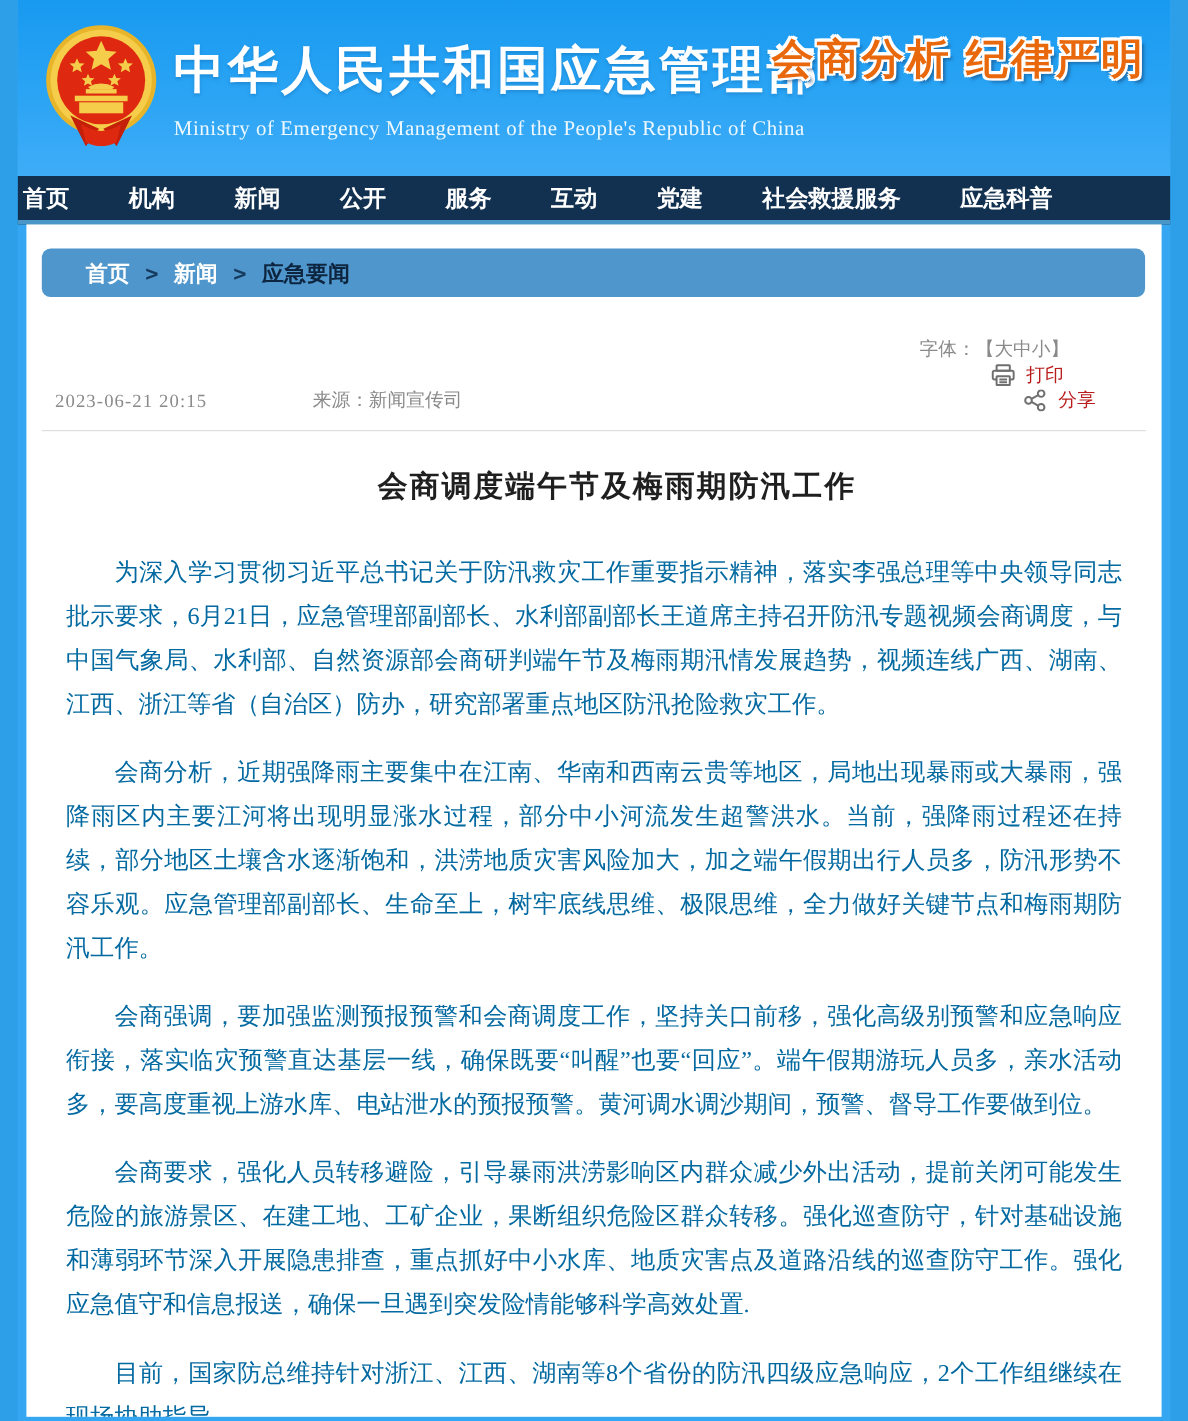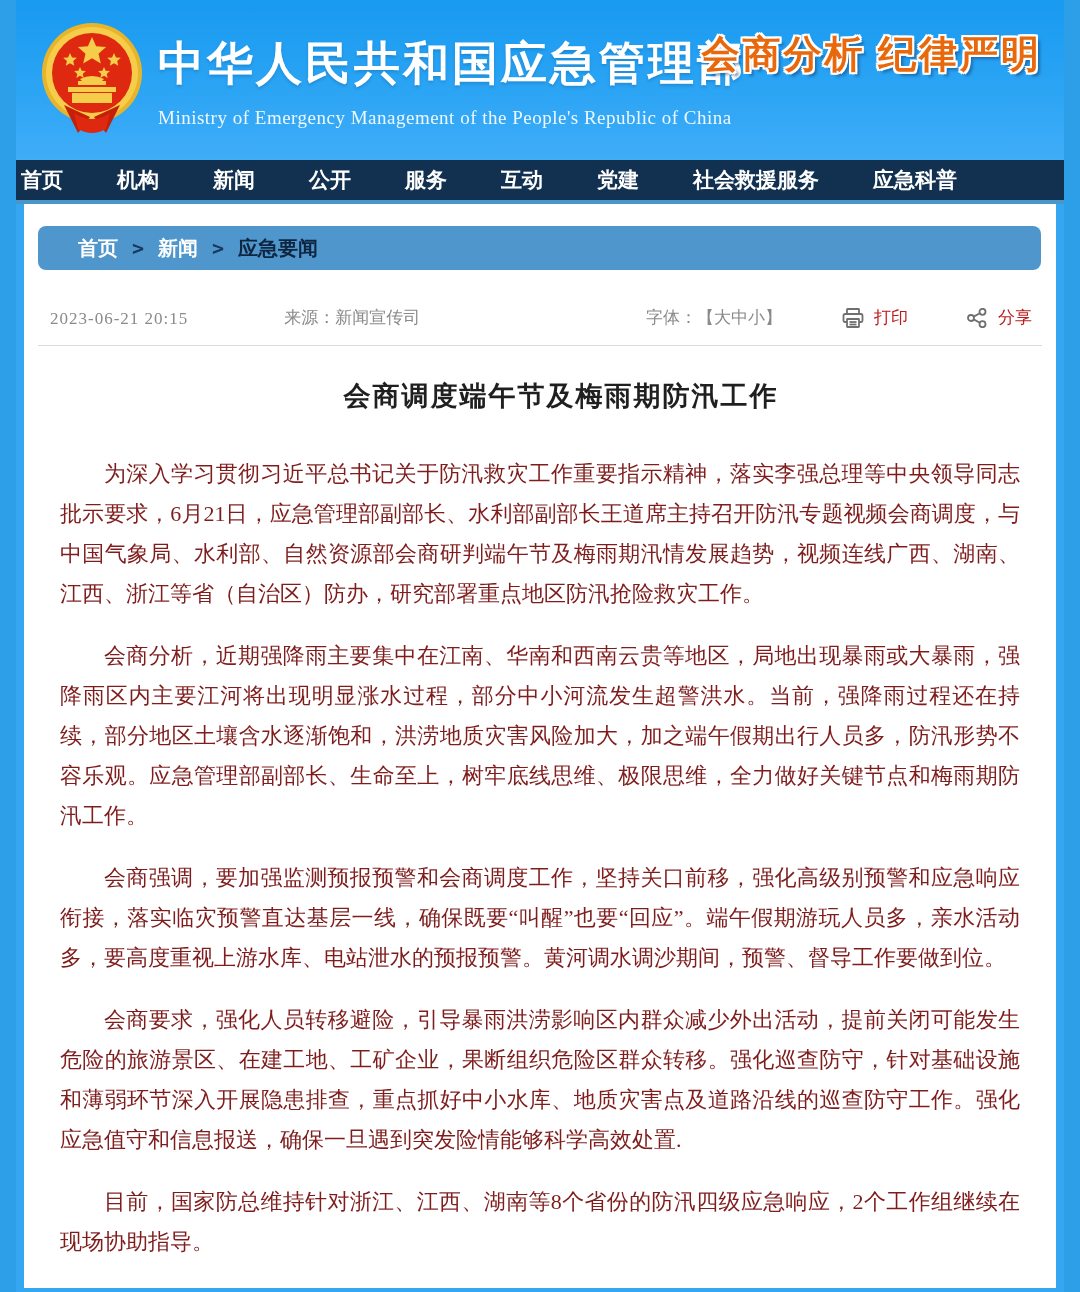--- a/index.html
+++ b/index.html
@@ -63,40 +63,40 @@
   .crumb-sep { color:#16395e; margin:0 14px; font-family:"DejaVu Sans Mono", monospace; }
   .crumb-current { color:#0e2540; }
 
   .meta-row {
     margin:36px 24px 0 26px; display:flex; align-items:flex-end;
     color:#8a8a8a; font-size:17px;
     font-family:"Liberation Serif","DejaVu Serif", serif;
   }
   .meta-date { letter-spacing:1px; }
   .meta-source { margin-left:96px; }
-  .meta-right { margin-left:auto; display:flex; align-items:center; }
+  .meta-right { margin-left:auto; display:flex; align-items:center;flex-direction:column; }
   .meta-font { margin-right:60px; }
   .meta-font .font-opts { cursor:pointer; }
   .meta-btn { display:flex; align-items:center; cursor:pointer; color:#b91c1c; }
   .meta-btn + .meta-btn { margin-left:58px; }
   .meta-btn svg { margin-right:10px; }
 
   .divider { border-top:1px solid #dcdcdc; margin:16px 14px 0 14px; }
 
   .article-title {
     text-align:center; color:#1f1f1f; font-weight:bold; font-size:27px;
     font-family:"Liberation Serif","DejaVu Serif", serif; letter-spacing:2px;
   }
   .title-line1 { margin-top:28px; }
   .title-line2 { margin-top:32px;padding-left:42px; }
 
   .article-body { padding:18px 36px 0 36px; }
   .article-body p {
     font-family:"Liberation Serif","DejaVu Serif", serif;
-    font-size:22px; line-height:40px; color:#7f1d1d;
+    font-size:22px; line-height:40px; color:#0369a1;
     text-align:justify; text-indent:2em; margin-top:22px;
   }
 </style>
 </head>
 <body>
 
 <div class="page">
 
   <header class="site-header">
     <div class="emblem">

